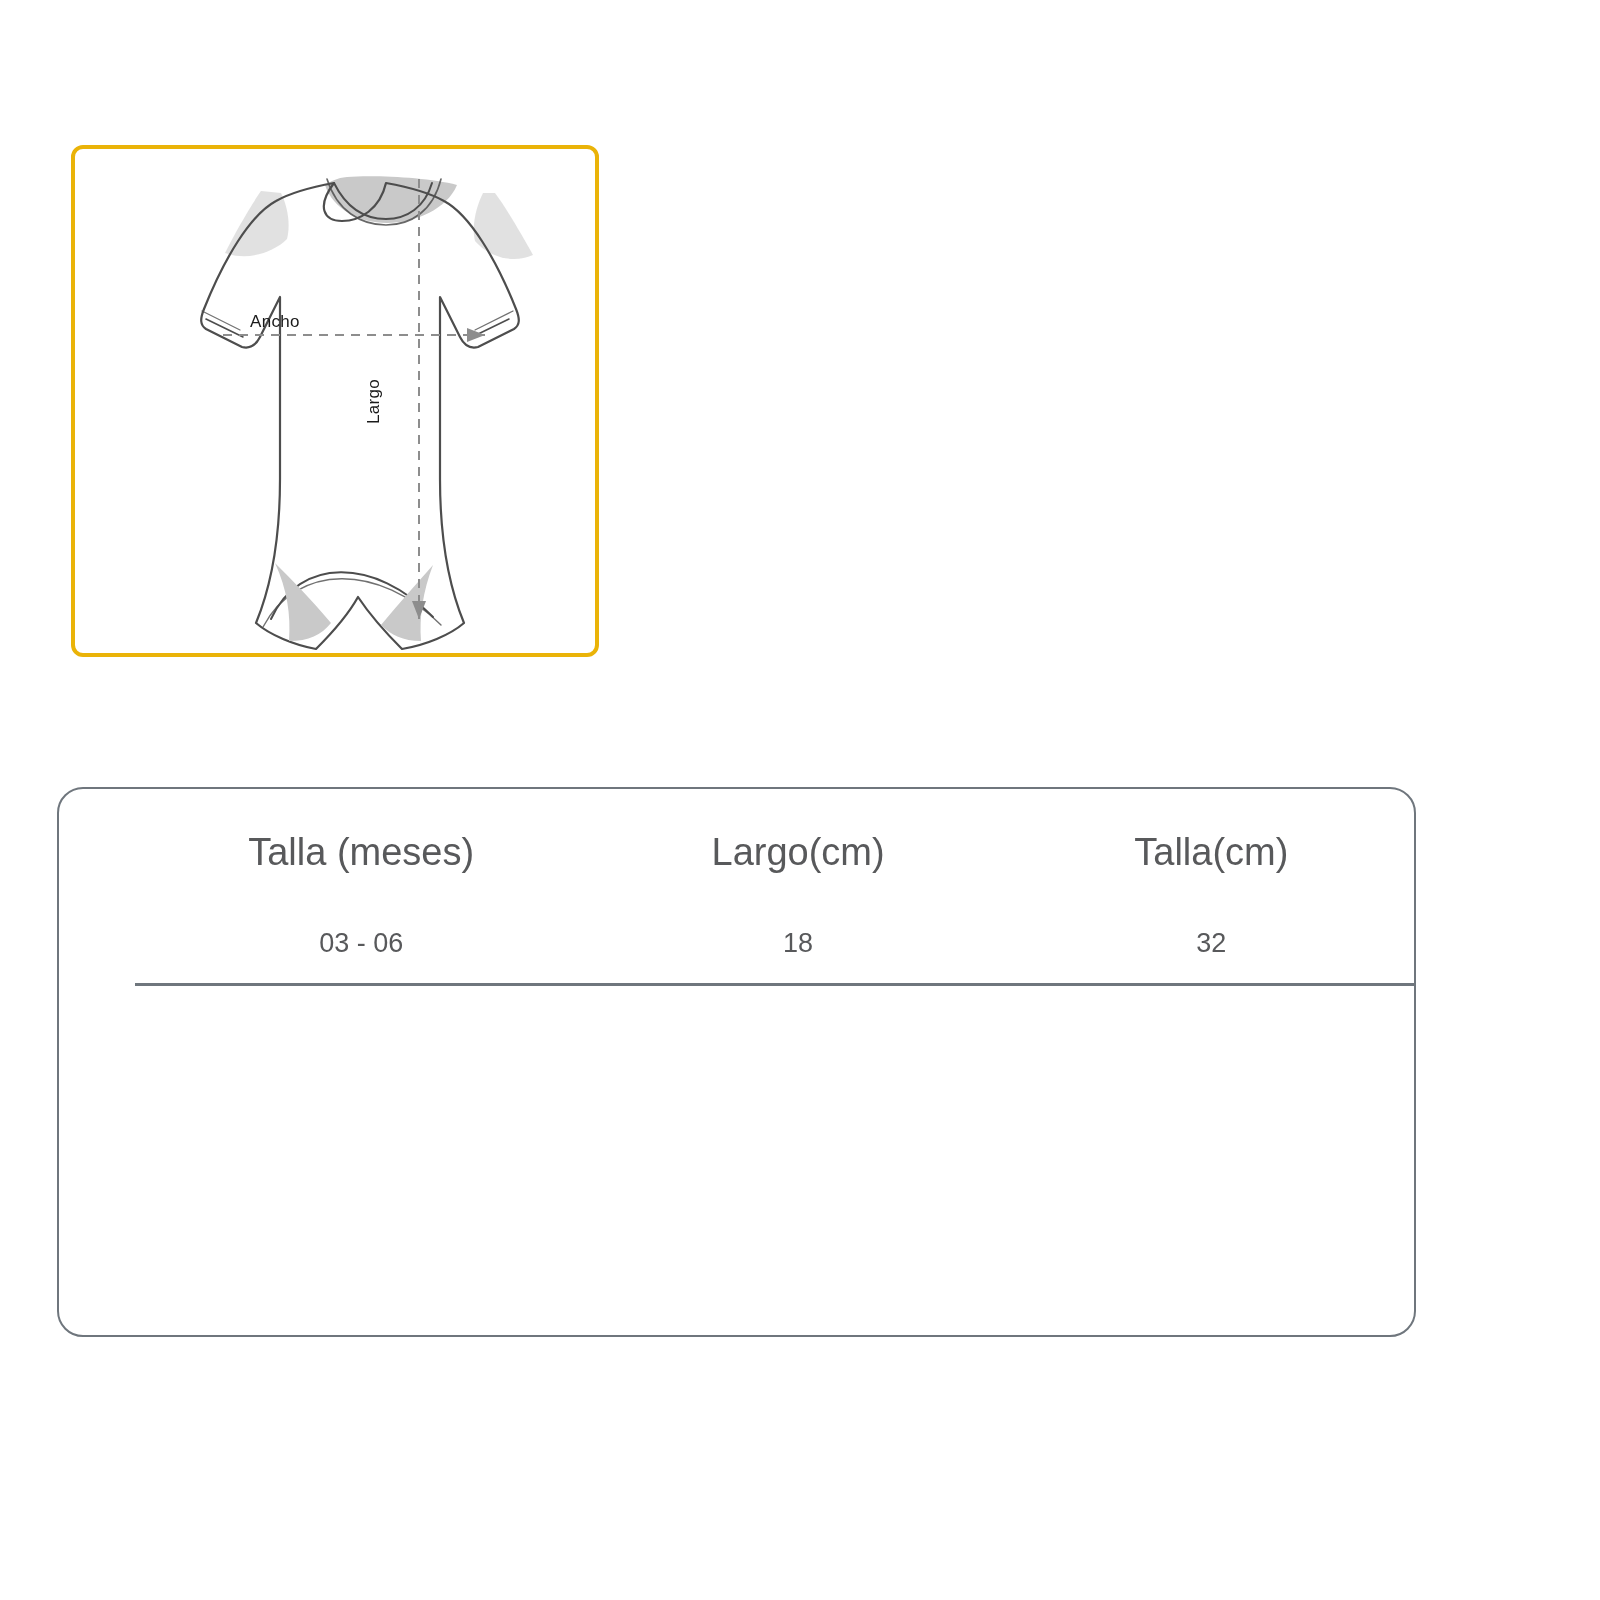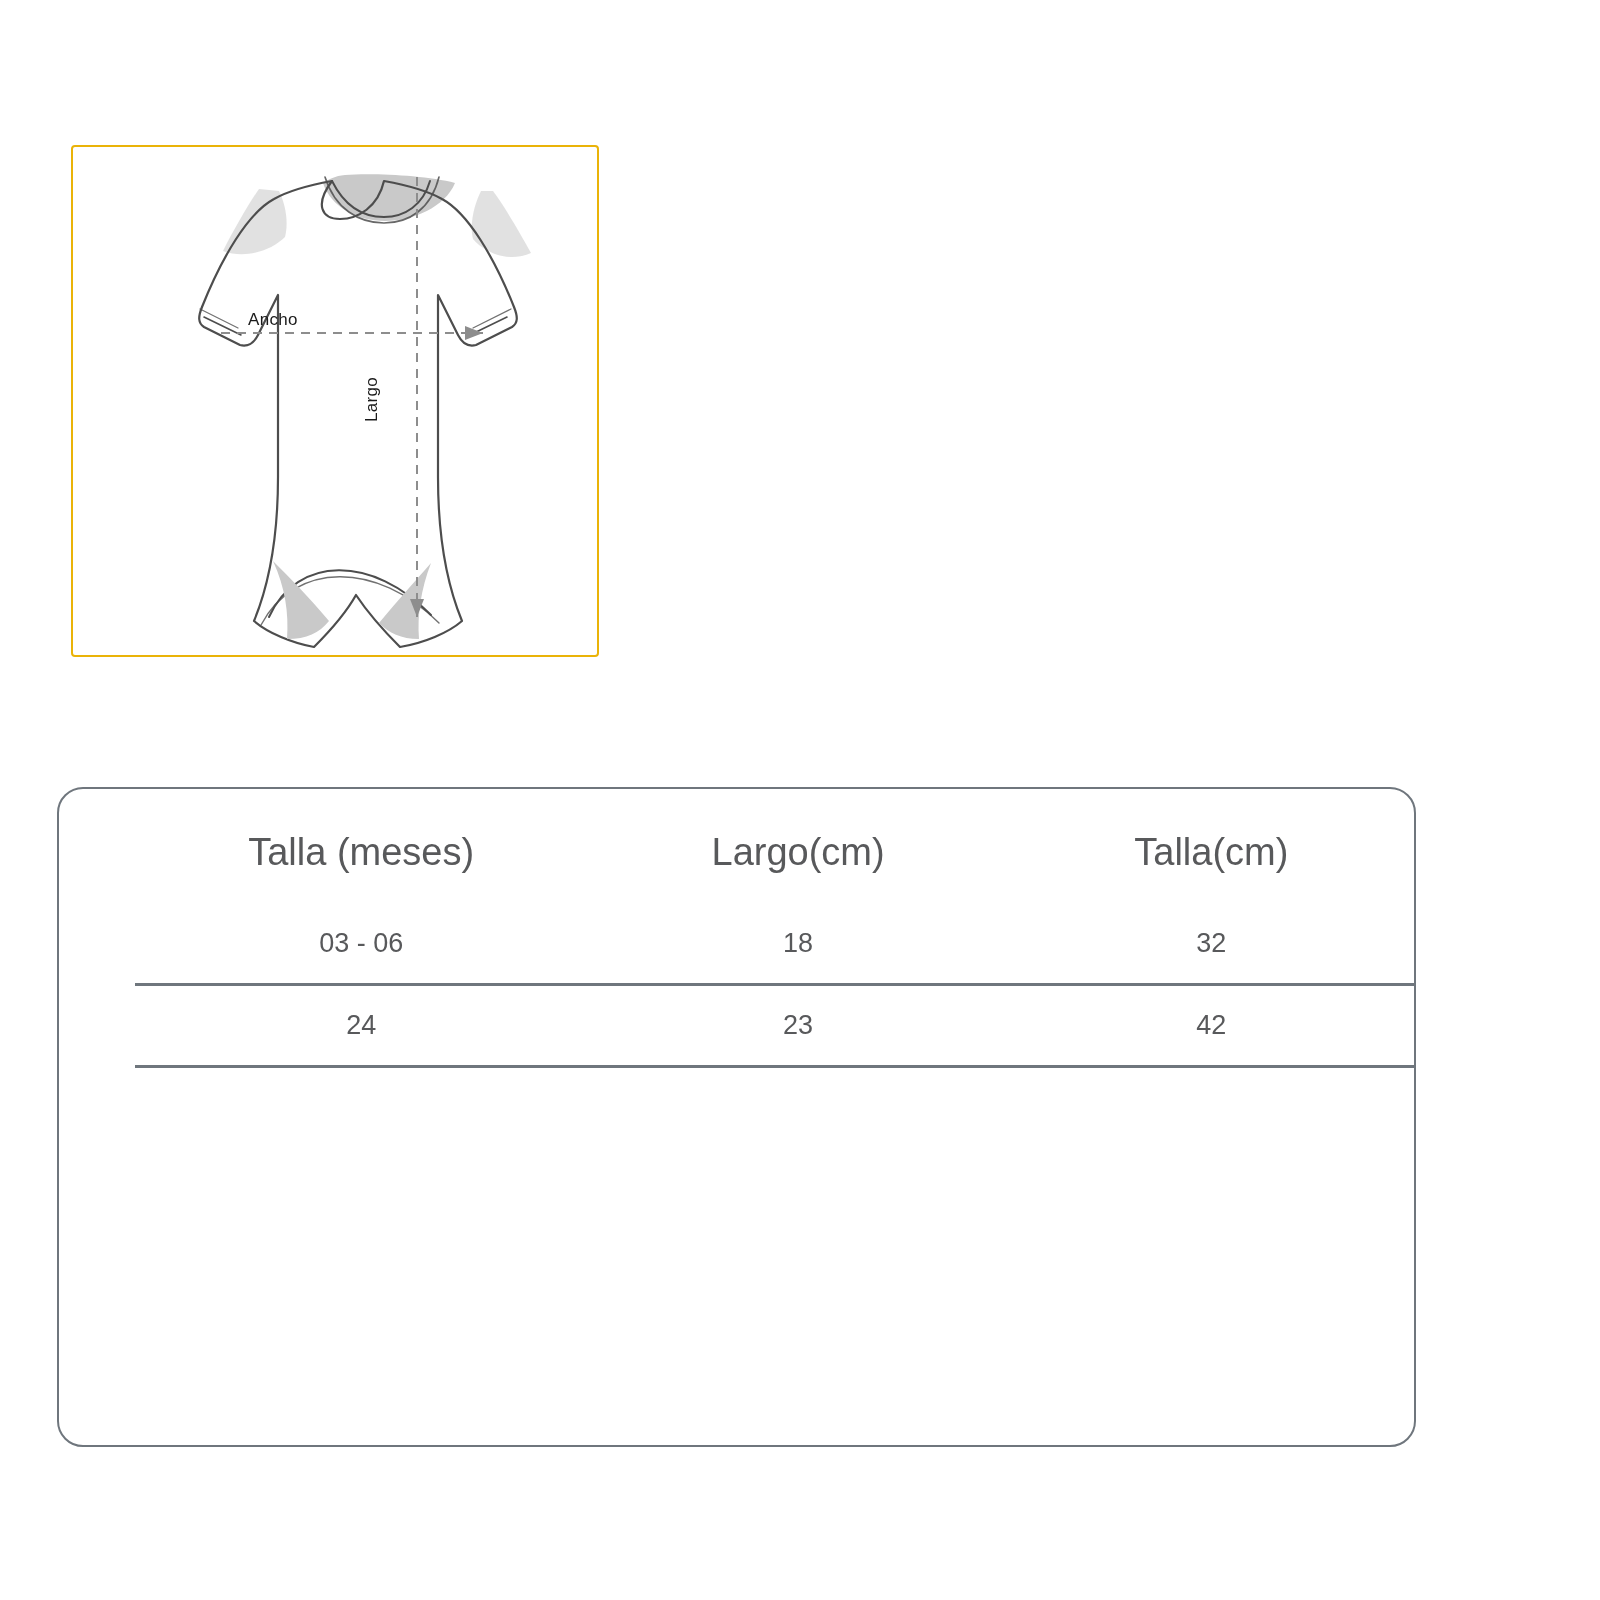--- a/index.html
+++ b/index.html
@@ -16,22 +16,22 @@
     overflow: hidden;
   }
 
   
   #illustration-panel {
     position: absolute;
     left: 71px;
     top: 145px;
     width: 528px;
     height: 512px;
-    border: 2px solid #eab308;
-    border-radius: 4px;
+    border: 4px solid #eab308;
+    border-radius: 12px;
     box-sizing: border-box;
     background: #ffffff;
     padding-left: 11px;
   }
   #bodysuit-svg {
     position: absolute;
     left: 0;
     top: 0;
   }
   .measure-label {
@@ -52,21 +52,21 @@
     transform: rotate(-90deg);
     transform-origin: left top;
   }
 
   
   #size-table-panel {
     position: absolute;
     left: 57px;
     top: 787px;
     width: 1359px;
-    height: 660px;
+    height: 550px;
     border: 2px solid #6f767d;
     border-radius: 26px;
     box-sizing: border-box;
     background: #ffffff;
   }
   #size-table {
     position: absolute;
     left: 0;
     top: 0;
     width: 100%;
@@ -192,21 +192,15 @@
         <th>Talla(cm)</th>
       </tr>
     </thead>
     <tbody>
       <tr>
         <td style="border-bottom:none;"></td>
         <td>03 - 06</td>
         <td>18</td>
         <td>32</td>
       </tr>
-      <tr>
-        <td style="border-bottom:none;"></td>
-        <td>24</td>
-        <td>23</td>
-        <td>42</td>
-      </tr>
     </tbody>
   </table>
 </div>
 
 </body></html>

